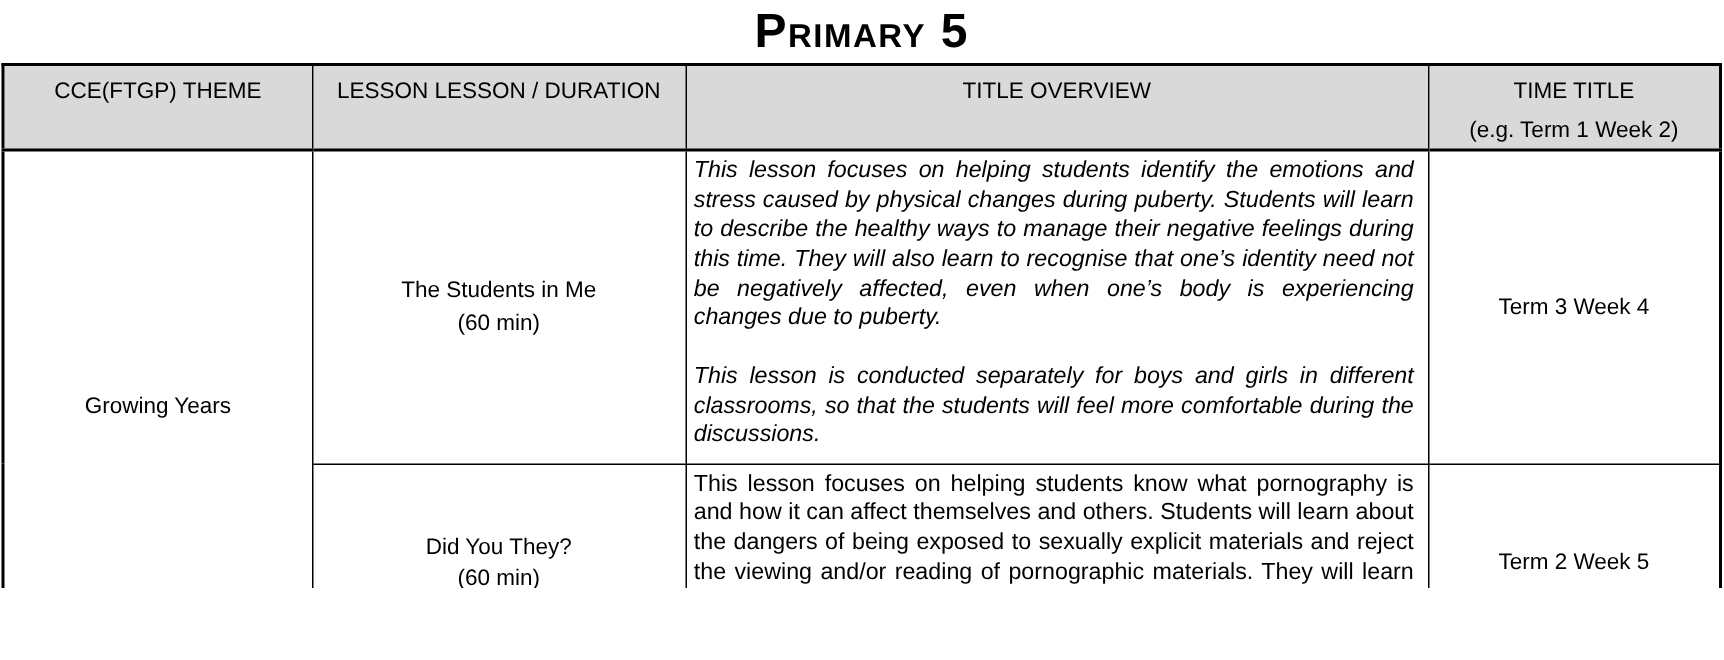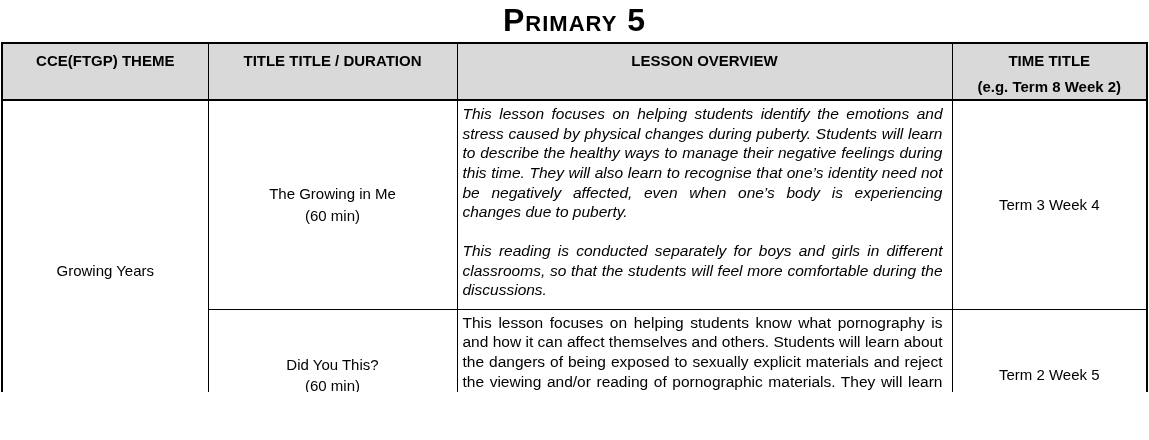--- a/index.html
+++ b/index.html
@@ -29,21 +29,21 @@
     table-layout: fixed;
     border: 2px solid #000000;
   }
   th, td {
     border: 1.5px solid #000000;
     overflow: hidden;
   }
   th {
     background: #d9d9d9;
     font-size: 15px;
-    font-weight: bold;
+    font-weight: normal;
     text-align: center;
     vertical-align: top;
     padding: 4px 4px 0 4px;
     line-height: 1.7;
     border-bottom: 2px solid #000000;
   }
   tr.header-row { height: 54px; }
   tr.body-row-1 { height: 209px; }
   tr.body-row-2 { height: 133px; }
   td.cell-center {
@@ -75,44 +75,44 @@
   <table class="lesson-table">
     <colgroup>
       <col style="width:206px">
       <col style="width:249px">
       <col style="width:495px">
       <col style="width:195px">
     </colgroup>
     <thead>
       <tr class="header-row">
         <th>CCE(FTGP) THEME</th>
-        <th>TITLE TITLE / DURATION</th>
-        <th>LESSON OVERVIEW</th>
+        <th>LESSON LESSON / DURATION</th>
+        <th>TITLE OVERVIEW</th>
         <th>
           <div>TIME TITLE</div>
-          <div>(e.g. Term 8 Week 2)</div>
+          <div>(e.g. Term 1 Week 2)</div>
         </th>
       </tr>
     </thead>
     <tbody>
       <tr class="body-row-1">
         <td class="cell-center" rowspan="2">Growing Years</td>
         <td class="cell-center">
-          <div>The Growing in Me</div>
+          <div>The Students in Me</div>
           <div>(60 min)</div>
         </td>
         <td class="cell-overview italic">
           <p>This lesson focuses on helping students identify the emotions and stress caused by physical changes during puberty. Students will learn to describe the healthy ways to manage their negative feelings during this time. They will also learn to recognise that one’s identity need not be negatively affected, even when one’s body is experiencing changes due to puberty.</p>
-          <p>This reading is conducted separately for boys and girls in different classrooms, so that the students will feel more comfortable during the discussions.</p>
+          <p>This lesson is conducted separately for boys and girls in different classrooms, so that the students will feel more comfortable during the discussions.</p>
         </td>
         <td class="cell-center">Term 3 Week 4</td>
       </tr>
       <tr class="body-row-2">
         <td class="cell-center">
-          <div>Did You This?</div>
+          <div>Did You They?</div>
           <div>(60 min)</div>
         </td>
         <td class="cell-overview">
           <p><span>This lesson focuses on helping students know what pornography is and how it can affect themselves and others. Students will learn about the dangers of being exposed to sexually explicit materials and reject the viewing and/or reading of pornographic materials. They will learn to evaluate their own responses when they encounter pornography by applying the strategy </span><span class="bold-phrase">‘Stop-Think-Do’.</span></p>
         </td>
         <td class="cell-center">Term 2 Week 5</td>
       </tr>
     </tbody>
   </table>
 

